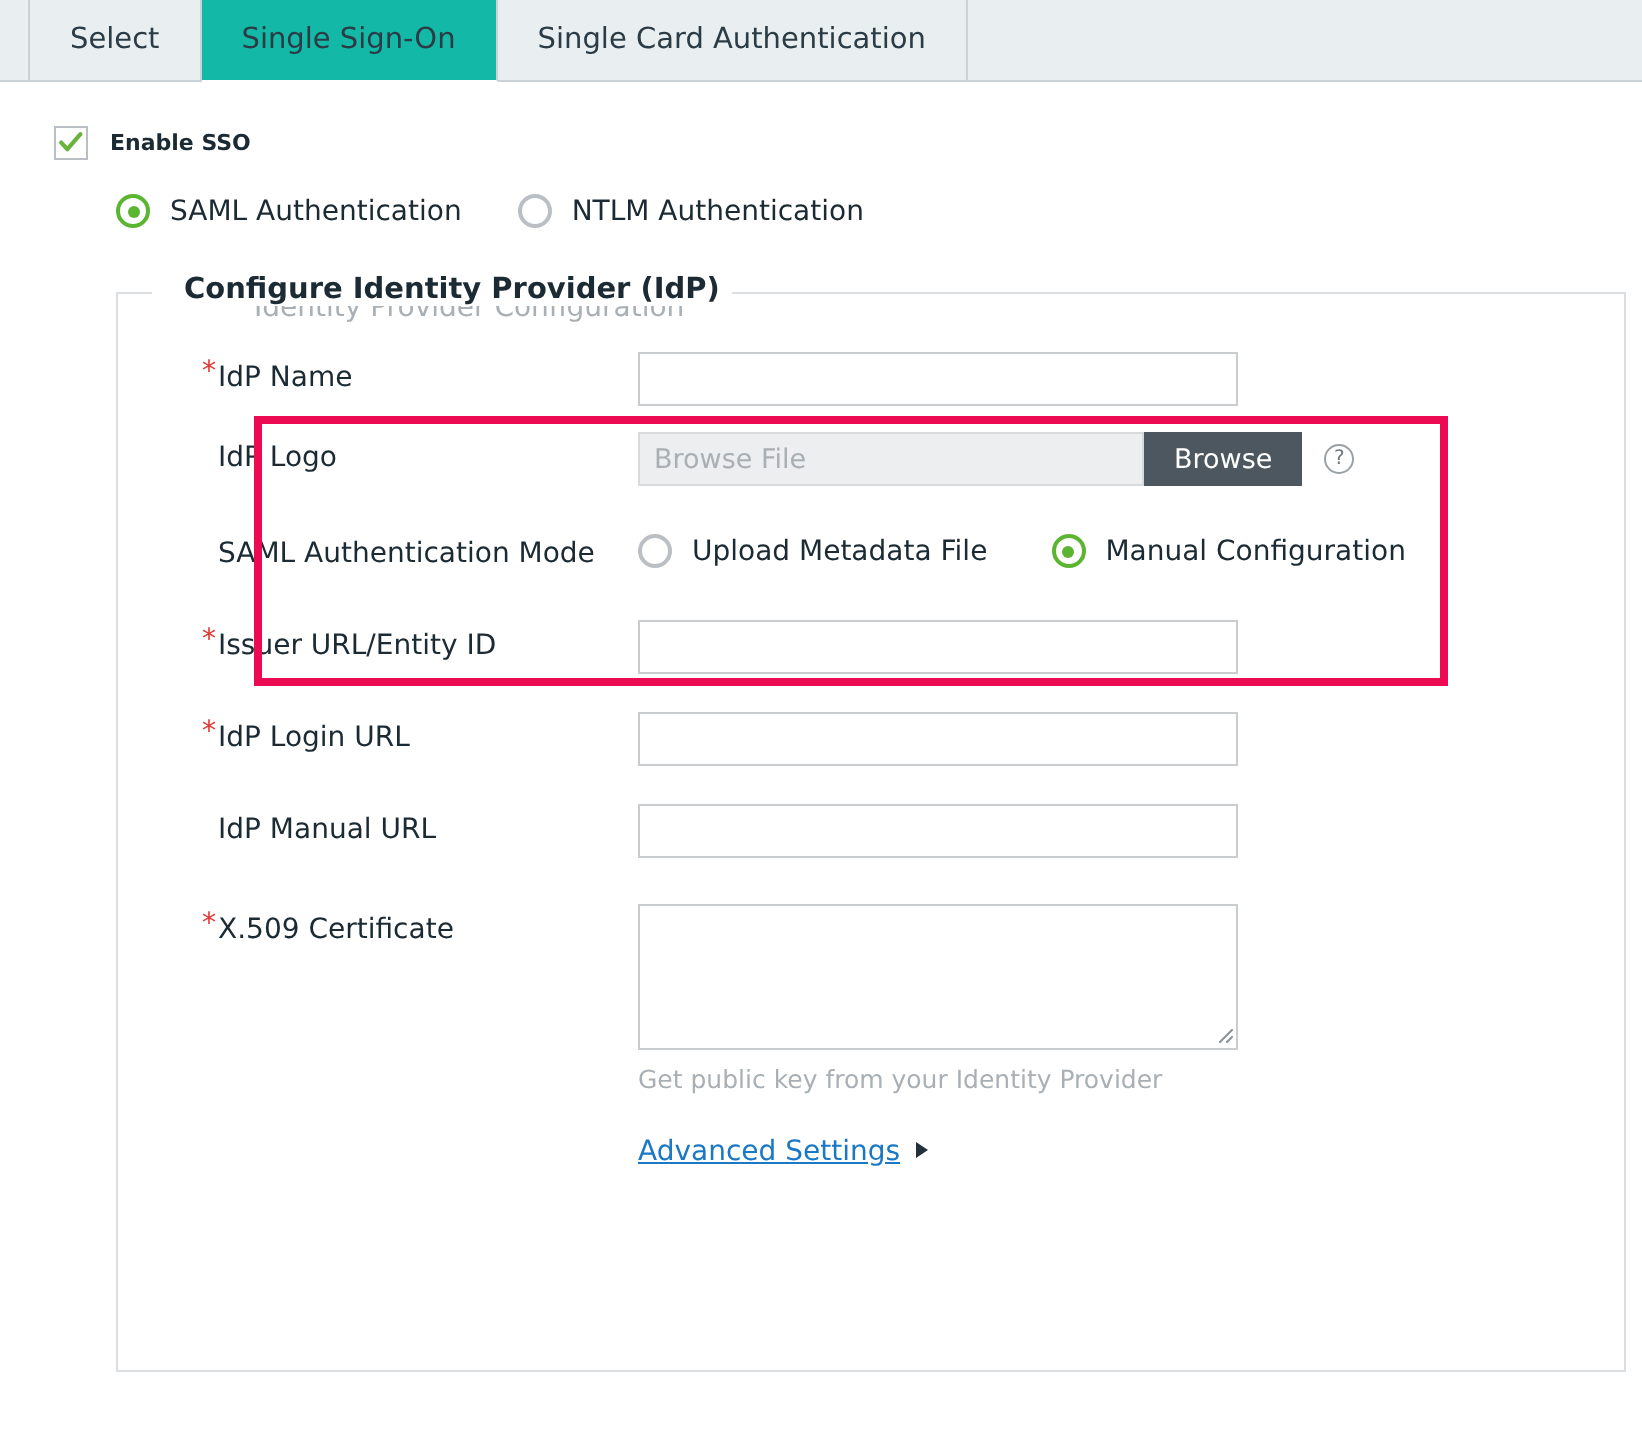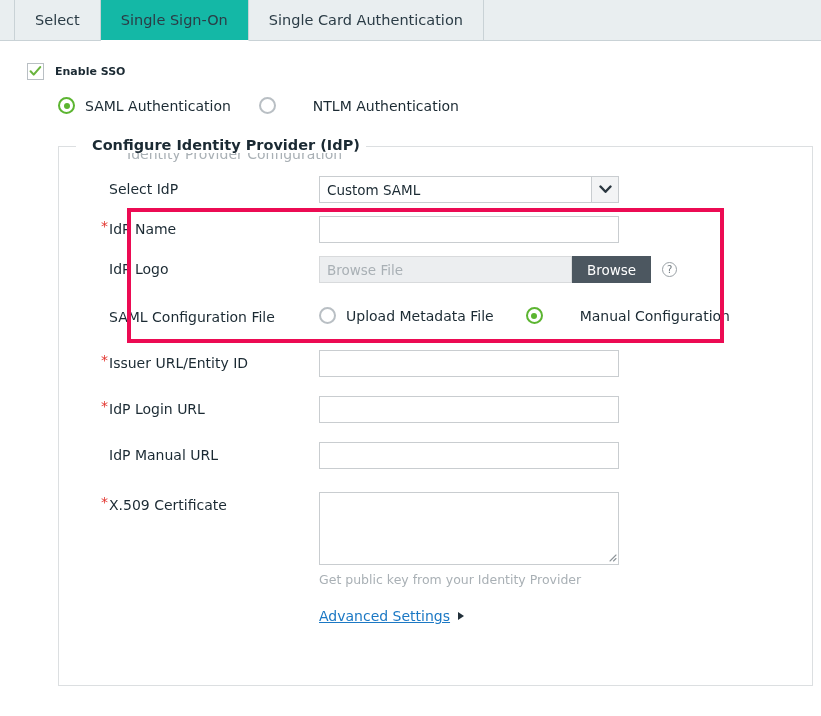--- a/index.html
+++ b/index.html
@@ -90,21 +90,21 @@
   .radio-row {
     display: flex;
     align-items: flex-start;
     margin: 17px 0 0 58px;
   }
   .radio-opt {
     display: flex;
     align-items: center;
     cursor: pointer;
   }
-  .radio-opt + .radio-opt { margin-left: 28px; gap: 27px; }
+  .radio-opt + .radio-opt { margin-left: 28px; }
   .radio {
     width: 17px;
     height: 17px;
     border-radius: 50%;
     border: 2px solid #b9bfc4;
     background: #ffffff;
     box-sizing: border-box;
     flex: 0 0 auto;
     position: relative;
   }
@@ -372,33 +372,20 @@
 
   <div class="fieldset">
     <div class="fs-topline-left"></div>
     <div class="fs-topline-right"></div>
     <div class="fs-legend">Configure Identity Provider (IdP)</div>
 
     <div class="subheading">Identity Provider Configuration</div>
 
     <div class="rows">
 
-      <div class="row">
-        <div class="lbl">Select IdP</div>
-        <div class="ctl">
-          <div class="select-wrap">
-            <span class="select-val">Custom SAML</span>
-            <span class="select-arrow">
-              <svg width="13" height="9" viewBox="0 0 13 9">
-                <path d="M1.5 1.5 L6.5 6.8 L11.5 1.5" fill="none" stroke="#2b3740" stroke-width="2.4" stroke-linecap="round" stroke-linejoin="round"></path>
-              </svg>
-            </span>
-          </div>
-        </div>
-      </div>
 
       <div class="row">
         <div class="lbl">
           <span class="req">*</span>
           <span>IdP Name</span>
         </div>
         <div class="ctl">
           <input class="txt" type="text" value="" style="">
         </div>
       </div>
@@ -408,21 +395,21 @@
         <div class="ctl">
           <div class="file-wrap">
             <div class="file-input">Browse File</div>
             <button class="browse-btn">Browse</button>
             <span class="help-icon">?</span>
           </div>
         </div>
       </div>
 
       <div class="row" style="margin-top:8px;">
-        <div class="lbl">SAML Configuration File</div>
+        <div class="lbl">SAML Authentication Mode</div>
         <div class="ctl">
           <div class="mode-opts">
             <div class="radio-opt">
               <span class="radio"></span>
               <span class="radio-text">Upload Metadata File</span>
             </div>
             <div class="radio-opt">
               <span class="radio on"></span>
               <span class="radio-text">Manual Configuration</span>
             </div>

